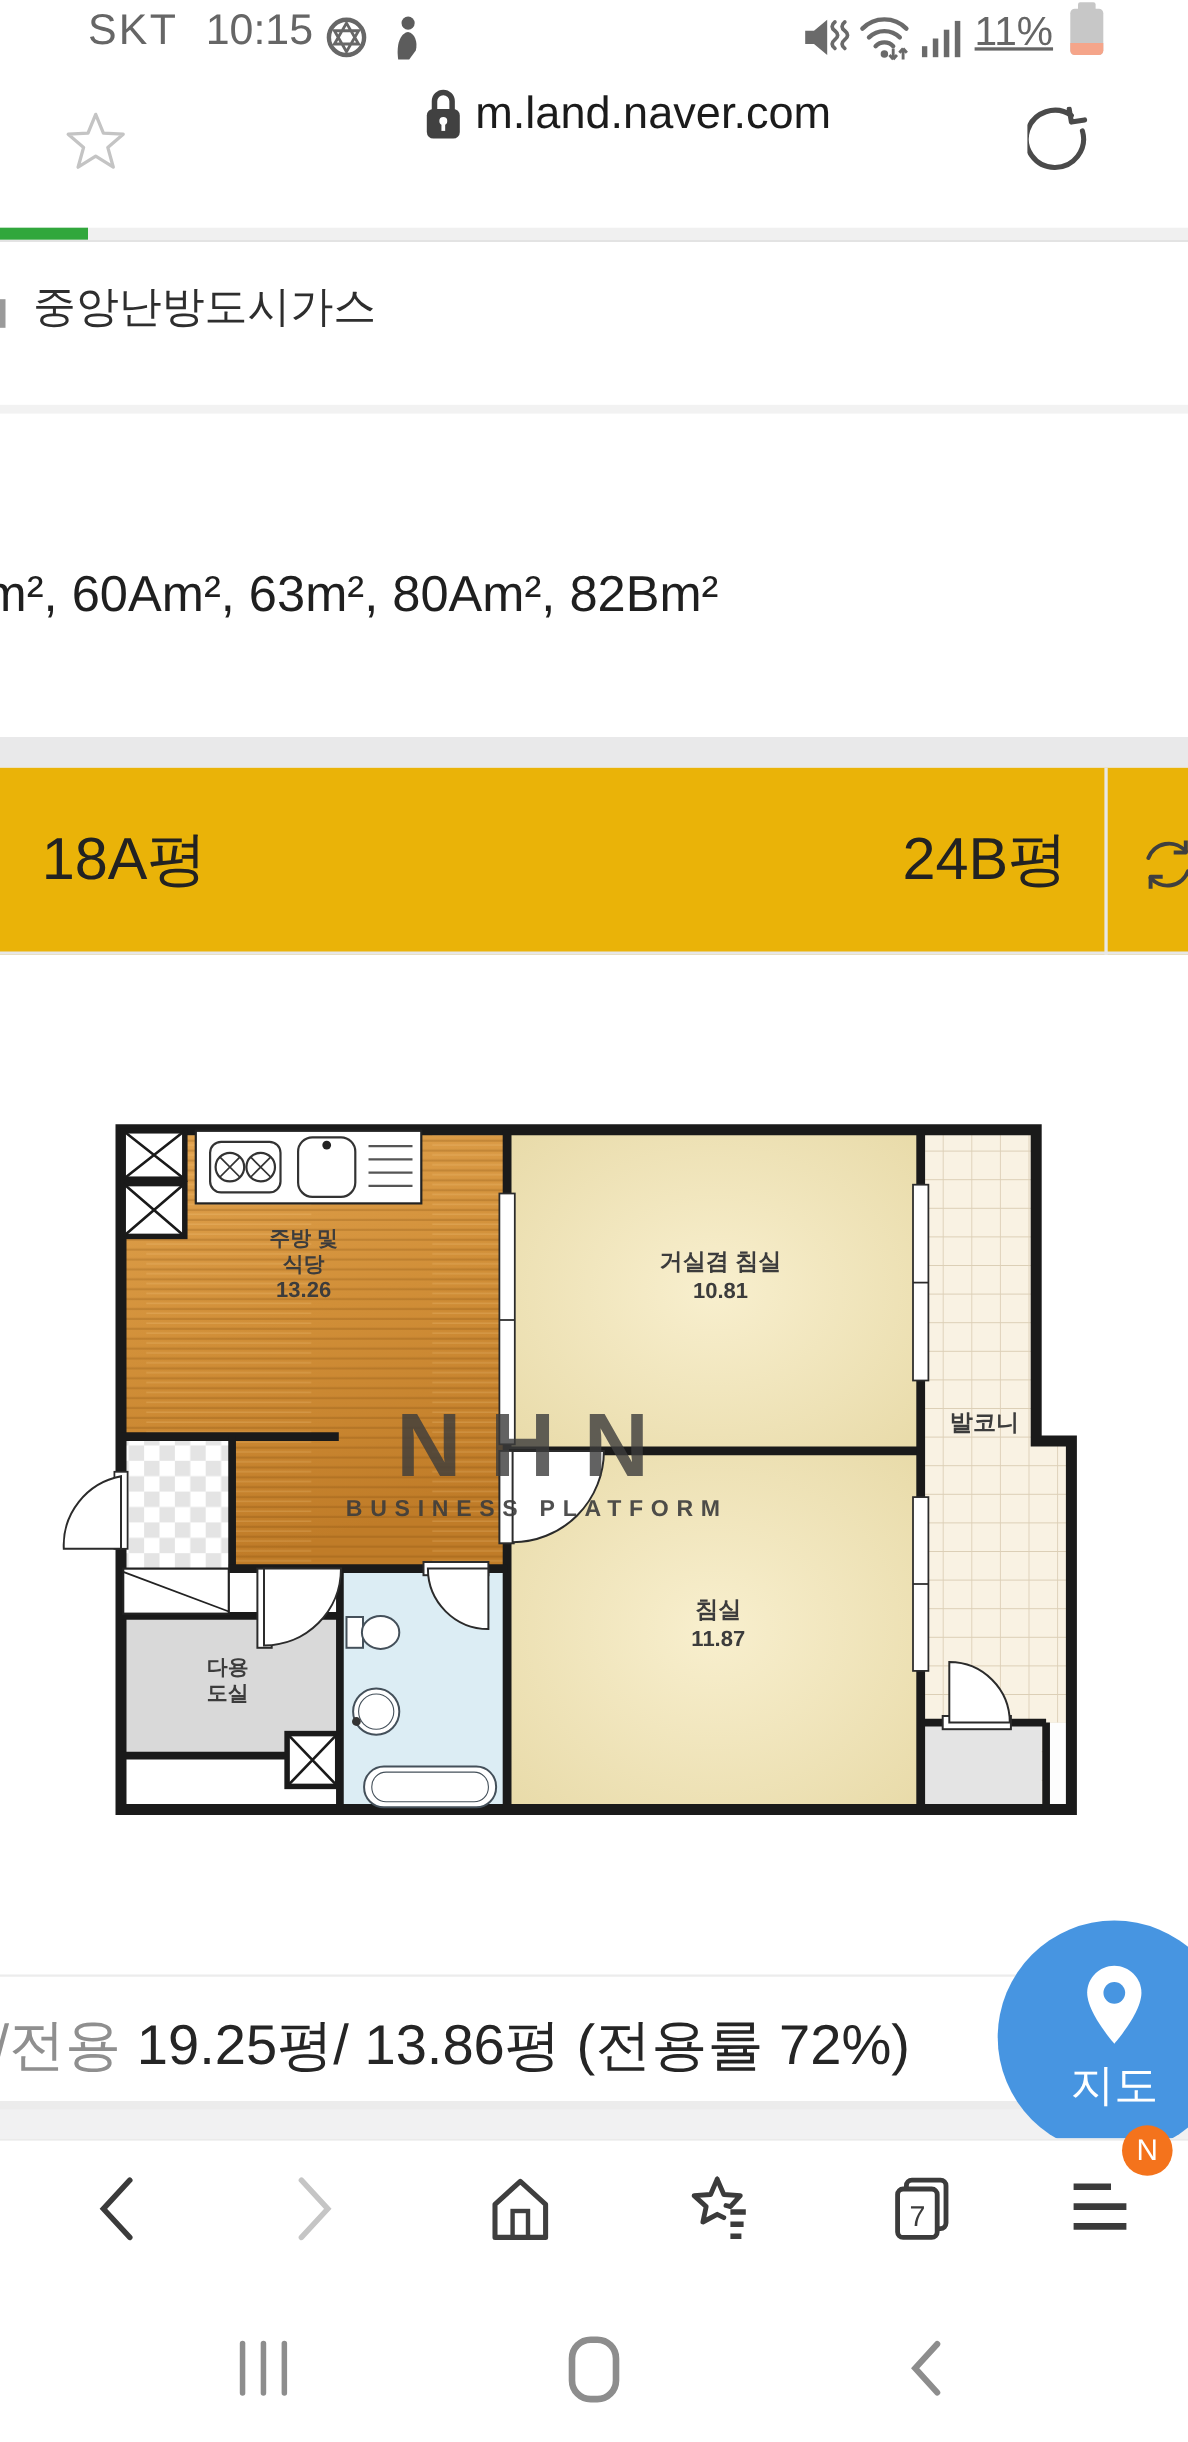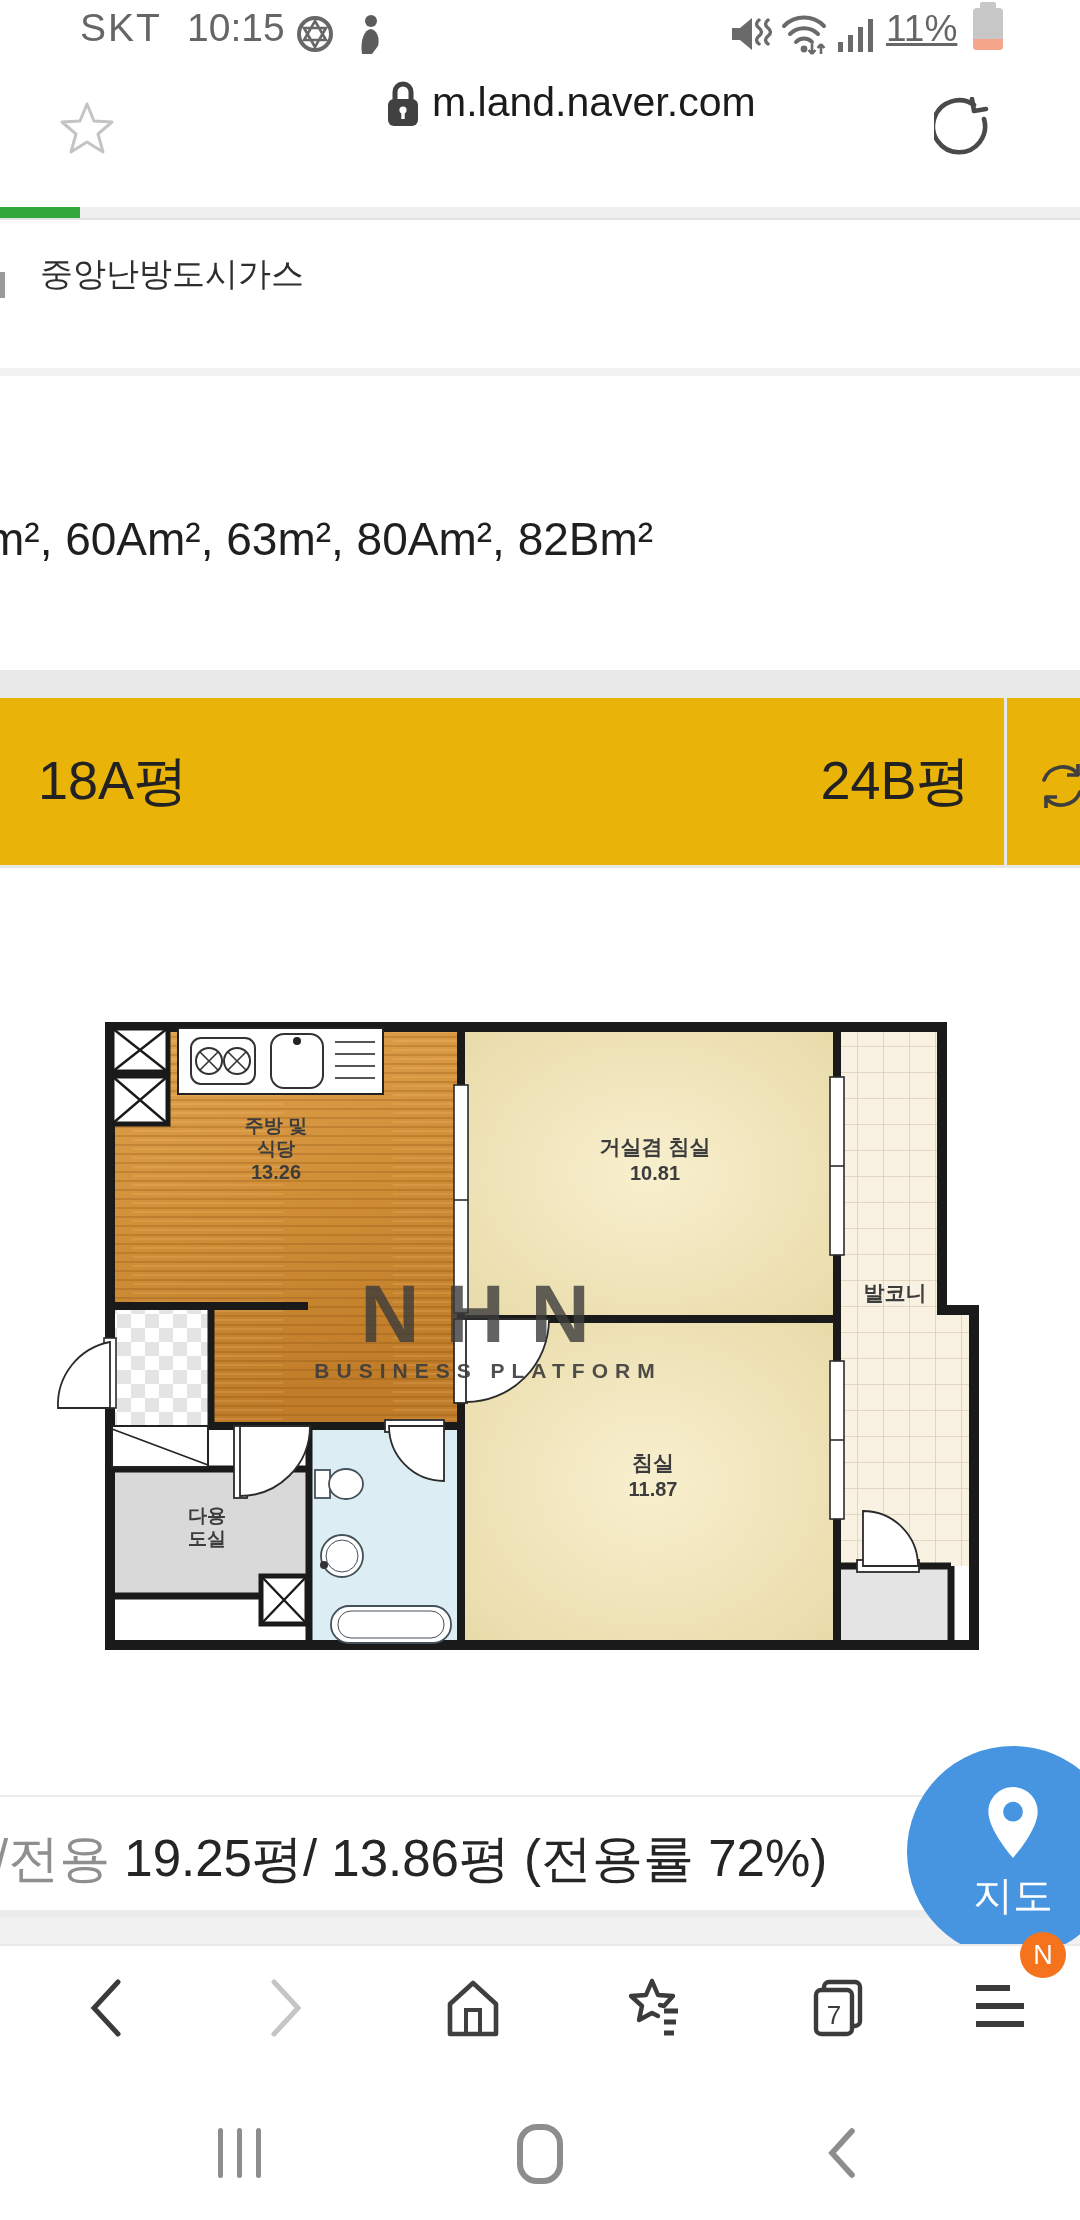--- a/index.html
+++ b/index.html
@@ -17,21 +17,21 @@
   .battery{left:973px;top:8px;width:30px;height:42px;background:#c7c7c7;border-radius:4px;}
   .battery .nub{position:absolute;left:7px;top:-6px;width:16px;height:7px;background:#c7c7c7;border-radius:2px 2px 0 0;}
   .battery .lvl{position:absolute;left:0;bottom:0;width:30px;height:11px;border-radius:0 0 4px 4px;}
   
   .urlbar{left:0;top:57px;width:1080px;height:150px;background:#fff;text-align:right;}
   .urltext{font-size:41px;color:#1b1b1b;}
   
   .ptrack{left:0;top:207px;width:1080px;height:11px;background:#f0f0f0;}
   .pfill{left:0;top:207px;height:11px;background:#35ab3a;}
   .hairline{left:0;top:218px;width:1080px;height:2px;background:#e3e3e3;}
-  .heating{left:40px;top:252px;font-size:33px;color:#2e2e2e;}
+  .heating{left:30px;top:252px;font-size:39px;color:#2e2e2e;}
   .lefttick{left:0;top:272px;width:5px;height:26px;background:#9a9a9a;}
   .divider{left:0;top:368px;width:1080px;height:8px;background:#f2f2f2;}
   .areas{left:-14px;top:512px;font-size:46px;color:#1f1f1f;white-space:nowrap;}
   
   .grayband{left:0;top:670px;width:1080px;height:28px;background:#e9e9ea;}
   .tabbar{left:0;top:698px;width:1080px;height:167px;background:#eab308;border-bottom:3px solid #e7e7e7;}
   .tab{position:absolute;top:0;height:167px;display:flex;align-items:center;justify-content:center;font-size:54px;color:#222;}
   .tab.active{top:39px;height:104px;color:#fff;}
   .vline{left:1004px;top:698px;width:3px;height:170px;background:#e8e8e8;}
   

